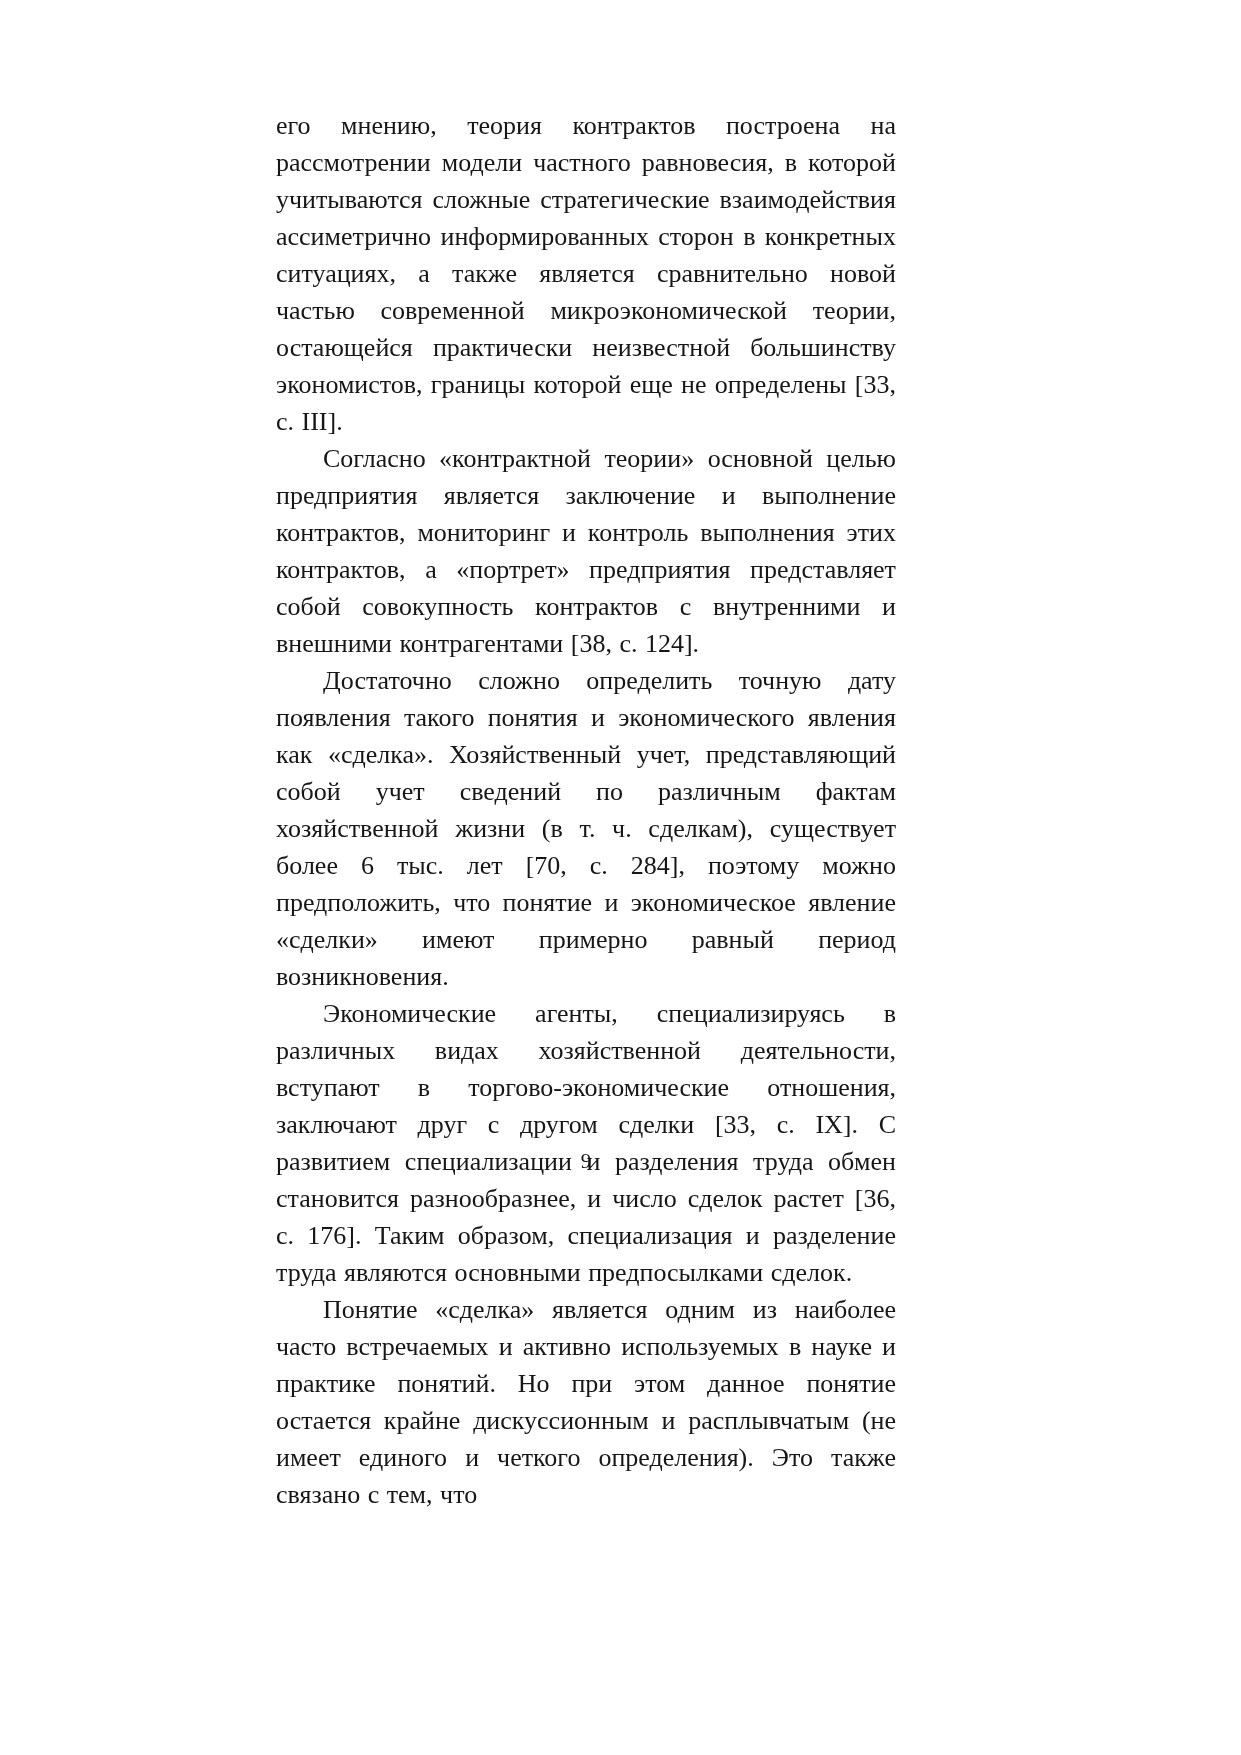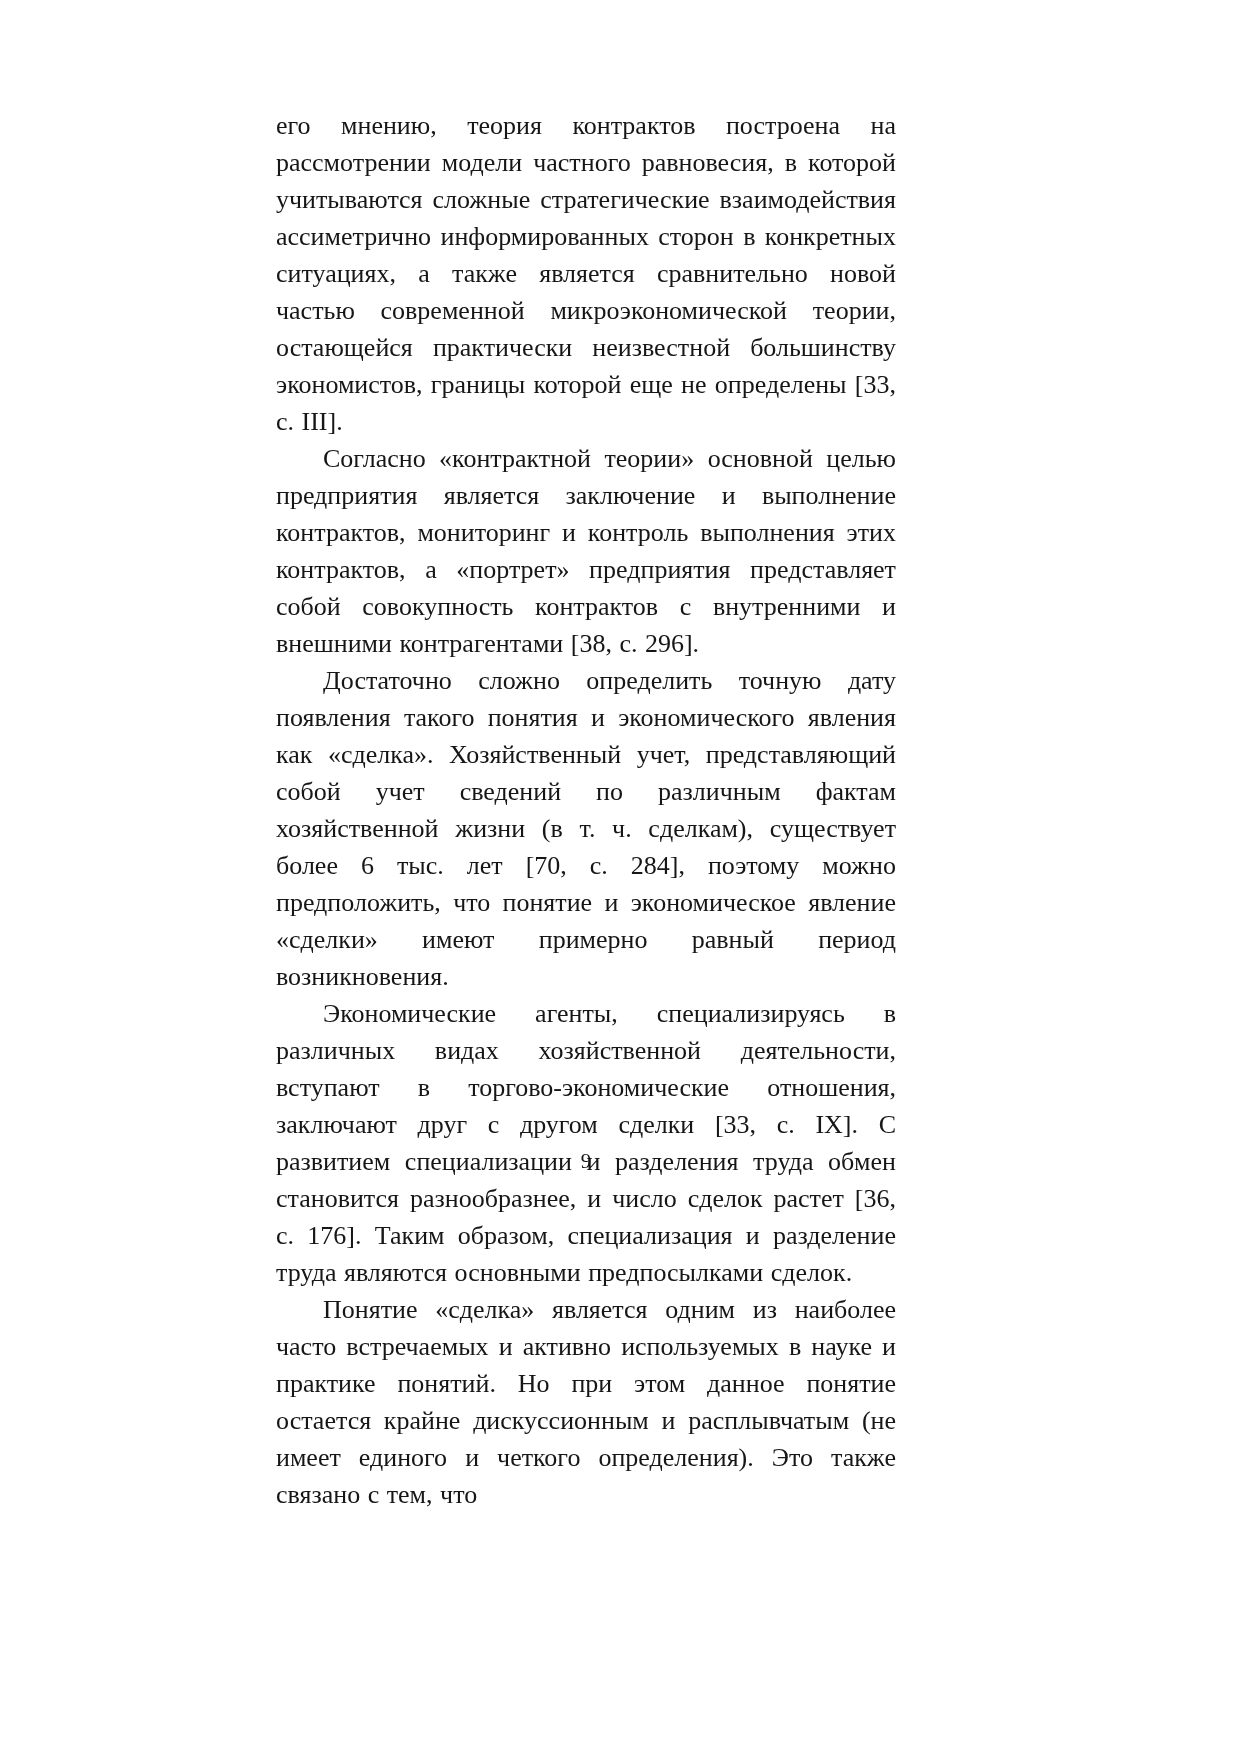--- a/index.html
+++ b/index.html
@@ -44,20 +44,20 @@
     font-size: 21px;
     line-height: 26px;
   }
 </style>
 </head>
 <body>
 
 <div class="page">
   <div class="content">
     <p class="continuation">его мнению, теория контрактов построена на рассмотрении модели частного равновесия, в которой учитываются сложные стратегические взаимодействия ассиметрично информированных сторон в конкретных ситуациях, а также является сравнительно новой частью современной микроэкономической теории, остающейся практически неизвестной большинству экономистов, границы которой еще не определены [33, с. III].</p>
-    <p>Согласно «контрактной теории» основной целью предприятия является заключение и выполнение контрактов, мониторинг и контроль выполнения этих контрактов, а «портрет» предприятия представляет собой совокупность контрактов с внутренними и внешними контрагентами [38, с. 296].</p>
+    <p>Согласно «контрактной теории» основной целью предприятия является заключение и выполнение контрактов, мониторинг и контроль выполнения этих контрактов, а «портрет» предприятия представляет собой совокупность контрактов с внутренними и внешними контрагентами [38, с. 124].</p>
     <p>Достаточно сложно определить точную дату появления такого понятия и экономического явления как «сделка». Хозяйственный учет, представляющий собой учет сведений по различным фактам хозяйственной жизни (в т. ч. сделкам), существует более 6 тыс. лет [70, с. 284], поэтому можно предположить, что понятие и экономическое явление «сделки» имеют примерно равный период возникновения.</p>
     <p>Экономические агенты, специализируясь в различных видах хозяйственной деятельности, вступают в торгово-экономические отношения, заключают друг с другом сделки [33, с. IX]. С развитием специализации и разделения труда обмен становится разнообразнее, и число сделок растет [36, с. 176]. Таким образом, специализация и разделение труда являются основными предпосылками сделок.</p>
     <p>Понятие «сделка» является одним из наиболее часто встречаемых и активно используемых в науке и практике понятий. Но при этом данное понятие остается крайне дискуссионным и расплывчатым (не имеет единого и четкого определения). Это также связано с тем, что</p>
   </div>
 
   <div class="page-number">9</div>
 </div>
 
 </body></html>

